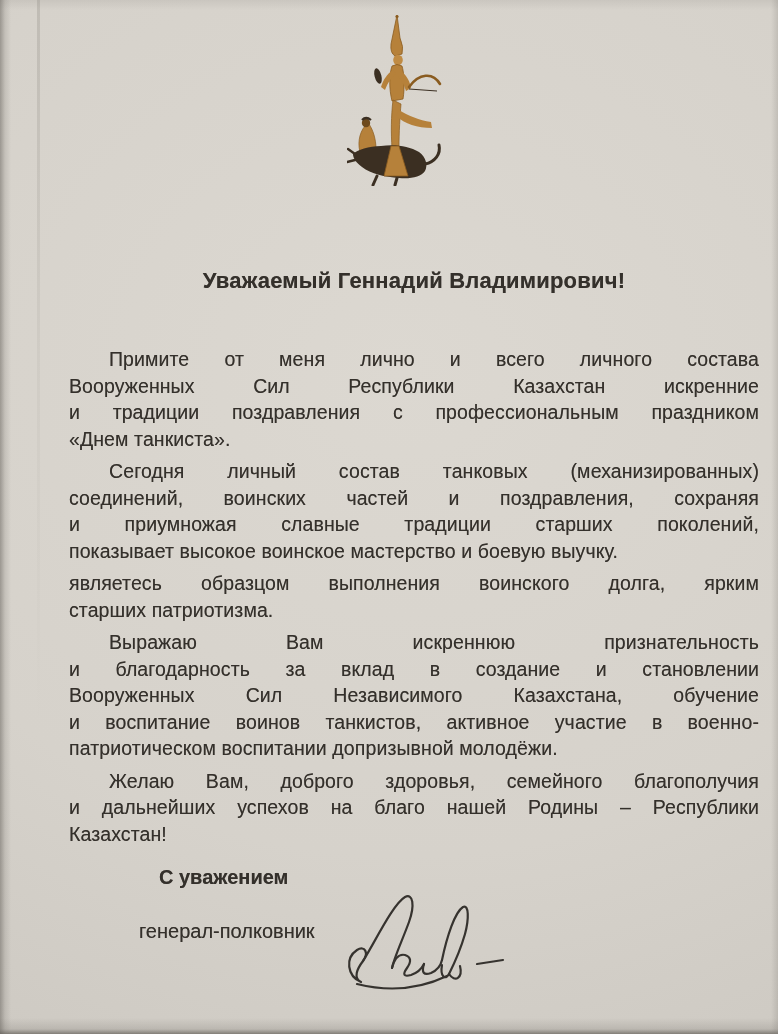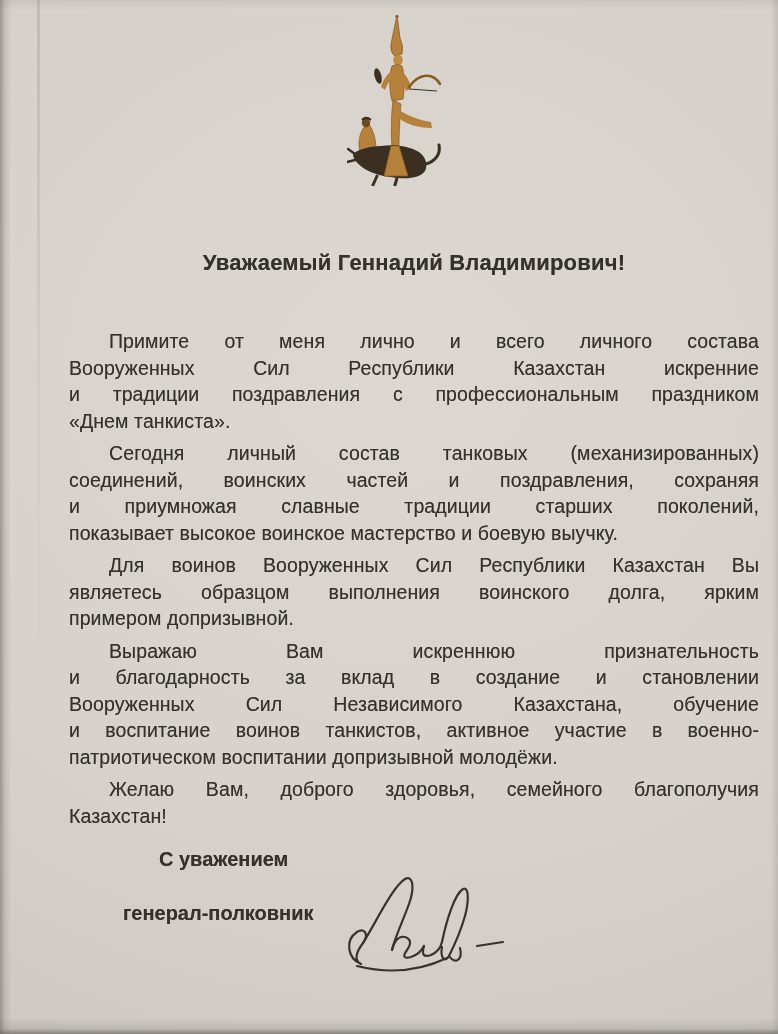--- a/index.html
+++ b/index.html
@@ -17,39 +17,39 @@
   .crease {
     position:absolute; left:37px; top:0; width:3px; height:100%;
     background:linear-gradient(180deg, rgba(140,136,128,.30) 0%, rgba(140,136,128,.10) 35%, rgba(140,136,128,0) 70%);
     pointer-events:none;
   }
   .emblem {
     position:absolute; left:347px; top:14px; width:100px; height:172px;
   }
   .content { position:absolute; left:63px; top:250px; width:702px; }
   .salutation {
-    margin:0 0 52px 0; font-size:22px; font-weight:bold; text-align:center;
+    margin:18px 0 52px 0; font-size:22px; font-weight:bold; text-align:center;
     letter-spacing:.2px; text-shadow:0 0 .6px rgba(52,48,43,.55);
   }
   .para { margin:6px; }
   .line {
     height:26.5px; line-height:26.5px; font-size:19.5px;
     text-align:justify; text-align-last:justify;
     letter-spacing:.1px; text-shadow:0 0 .6px rgba(52,48,43,.5);
     white-space:nowrap;
   }
   .line.first { text-indent:40px; }
   .line.lastline { text-align-last:left; white-space:normal; }
   .closing {
     margin:19px 0 0 96px; font-size:20px; font-weight:bold;
     text-shadow:0 0 .6px rgba(52,48,43,.55);
   }
   .sig-row { position:relative; margin-top:29px; height:60px; }
   .rank {
-    position:absolute; left:60px; top:2px; font-size:20px; font-weight:bold;
+    position:absolute; left:76px; top:2px; font-size:20px; font-weight:normal;
     text-shadow:0 0 .6px rgba(52,48,43,.55);
   }
   .signer-name {
     position:absolute; right:70px; top:3px; font-size:20px; font-weight:bold;
     text-shadow:0 0 .6px rgba(52,48,43,.55);
   }
   .signature-svg { position:absolute; left:278px; top:-34px; width:232px; height:112px; }
 </style>
 </head>
 <body>
@@ -101,35 +101,35 @@
     </div>
 
     <div class="para">
       <div class="line first">Сегодня личный состав танковых (механизированных)</div>
       <div class="line">соединений, воинских частей и поздравления, сохраняя</div>
       <div class="line">и приумножая славные традиции старших поколений,</div>
       <div class="line lastline">показывает высокое воинское мастерство и боевую выучку.</div>
     </div>
 
     <div class="para">
-      <div class="line first">Для воинов Вооруженных Сил Республики Казахстан Вы</div>
       <div class="line">являетесь образцом выполнения воинского долга, ярким</div>
-      <div class="line lastline">примером допризывной.</div>
+      <div class="line lastline">старших патриотизма.</div>
     </div>
 
     <div class="para">
       <div class="line first">Выражаю Вам искреннюю признательность</div>
       <div class="line">и благодарность за вклад в создание и становлении</div>
       <div class="line">Вооруженных Сил Независимого Казахстана, обучение</div>
       <div class="line">и воспитание воинов танкистов, активное участие в военно-</div>
       <div class="line lastline">патриотическом воспитании допризывной молодёжи.</div>
     </div>
 
     <div class="para">
       <div class="line first">Желаю Вам, доброго здоровья, семейного благополучия</div>
+      <div class="line">и дальнейших успехов на благо нашей Родины – Республики</div>
       <div class="line lastline">Казахстан!</div>
     </div>
 
     <div class="closing">С уважением</div>
 
     <div class="sig-row">
       <div class="rank">генерал-полковник</div>
 
       <svg class="signature-svg" viewBox="0 0 232 112" aria-hidden="true">
         <g fill="none" stroke="#26231f" stroke-width="2.2" stroke-linecap="round" opacity="0.9">

